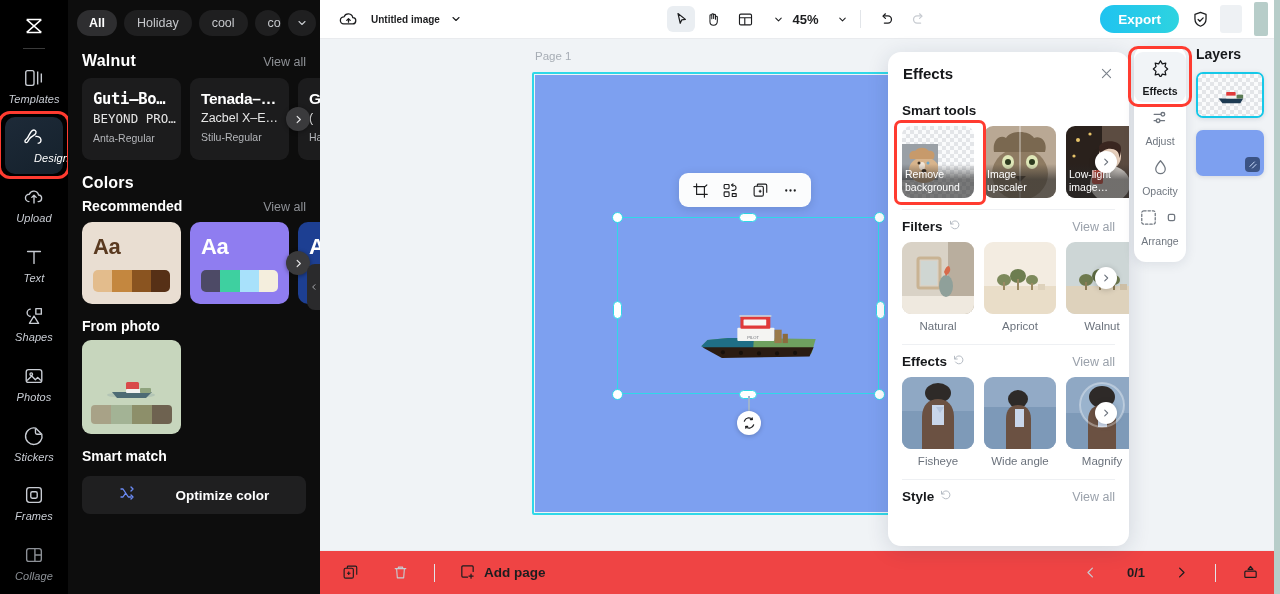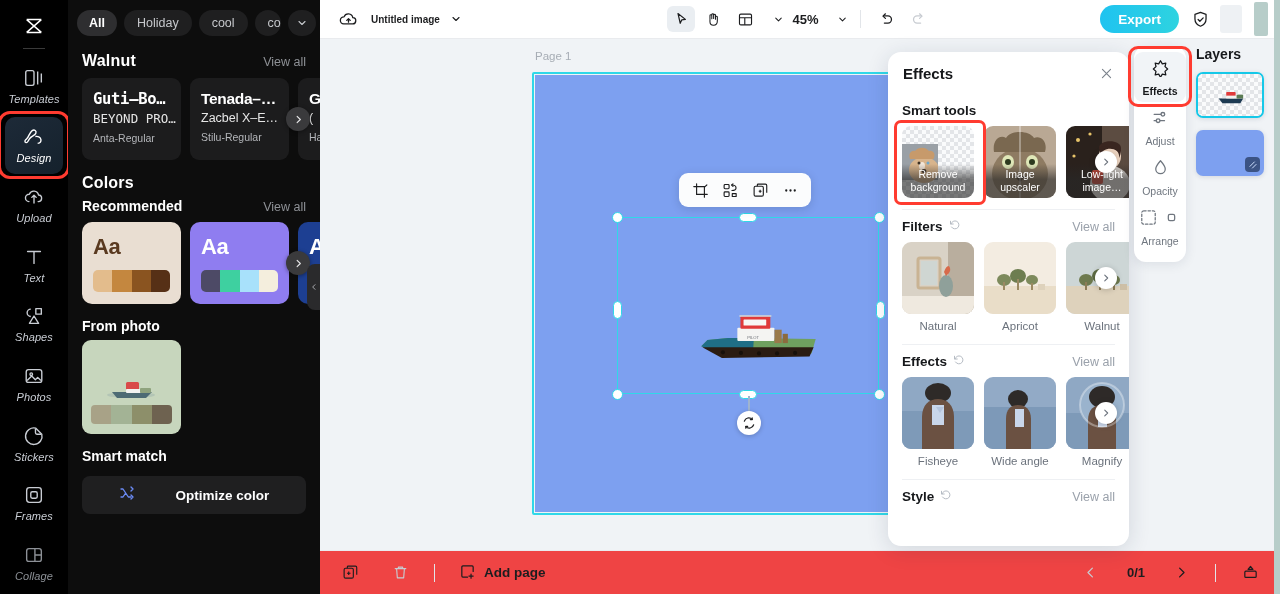--- a/index.html
+++ b/index.html
@@ -18,21 +18,21 @@
   }
   .rail-logo { width: 40px; height: 36px; display:flex; align-items:center; justify-content:center; margin-bottom: 2px;}
   .rail-div { width: 22px; height: 1px; background:#3a3a3a; margin: 2px 0 8px; }
   .rail-item {
     width: 58px; height: 58px; border-radius: 10px;
     display: flex; flex-direction: column; align-items: center; justify-content: center;
     gap: 5px; cursor: pointer; margin-bottom: 2px; position: relative;
   }
   .rail-item .ri-label { font-size: 11px; color: #c9cdd4; letter-spacing: .1px; line-height: 1; font-style: italic; }
   .rail-item.active { background: linear-gradient(150deg,#1d2a38,#15212c); }
-  .rail-item.active .ri-label { color:#ffffff; }
+  .rail-item.active .ri-label { color:#ffffff;padding-left:35px; }
   .rail-item.dim .ri-label { color:#8d9197; }
   .rail-hl {
     position: absolute; inset: -6px -7px -5px -7px;
     border: 3px solid #ff3b30; border-radius: 12px; pointer-events:none;
   }
   .ico { width: 22px; height: 22px; display:block; }
 
   
   .lpanel {
     width: 252px; height: 594px; background: #0d0d0d; flex: 0 0 252px;
@@ -168,21 +168,21 @@
   .fx-sec-head { display:flex; align-items:center; justify-content:space-between; padding: 9px 0 8px; }
   .fx-sec-title { font-size:13.5px; font-weight:700; color:#16181b; display:flex; align-items:center; gap:6px;}
   .fx-va { font-size:12.5px; color:#9aa1ab; cursor:pointer; }
   .fx-row { display:flex; gap:10px; position:relative; }
   .fx-card { width:72px; flex:0 0 72px; }
   .fx-thumb { width:72px; height:72px; border-radius:9px; overflow:hidden; position:relative; }
   .fx-cap { font-size:11.5px; color:#6b727c; text-align:center; margin-top:6px; line-height:1.15; }
   .fx-overlay {
     position:absolute; left:0; right:0; bottom:0; padding:4px 3px 5px;
     background:linear-gradient(180deg,rgba(40,40,40,0),rgba(40,40,40,.62) 45%);
-    color:#fff; font-size:10.5px; text-align:center; line-height:1.18; font-weight:500;
+    color:#fff; font-size:10.5px; line-height:1.18; font-weight:500;
   }
   .fx-next {
     position:absolute; width:22px; height:22px; border-radius:50%; background:#fff;
     box-shadow:0 1px 6px rgba(0,0,0,.2); display:flex; align-items:center; justify-content:center;
     right:-2px; top:25px; cursor:pointer; z-index:3;
   }
   .fx-hr { height:1px; background:#eef0f3; margin: 11px 14px 0; }
   .fx-hl { position:absolute; border:3px solid #ff3b30; border-radius:7px; pointer-events:none; z-index:4;}
 
   

